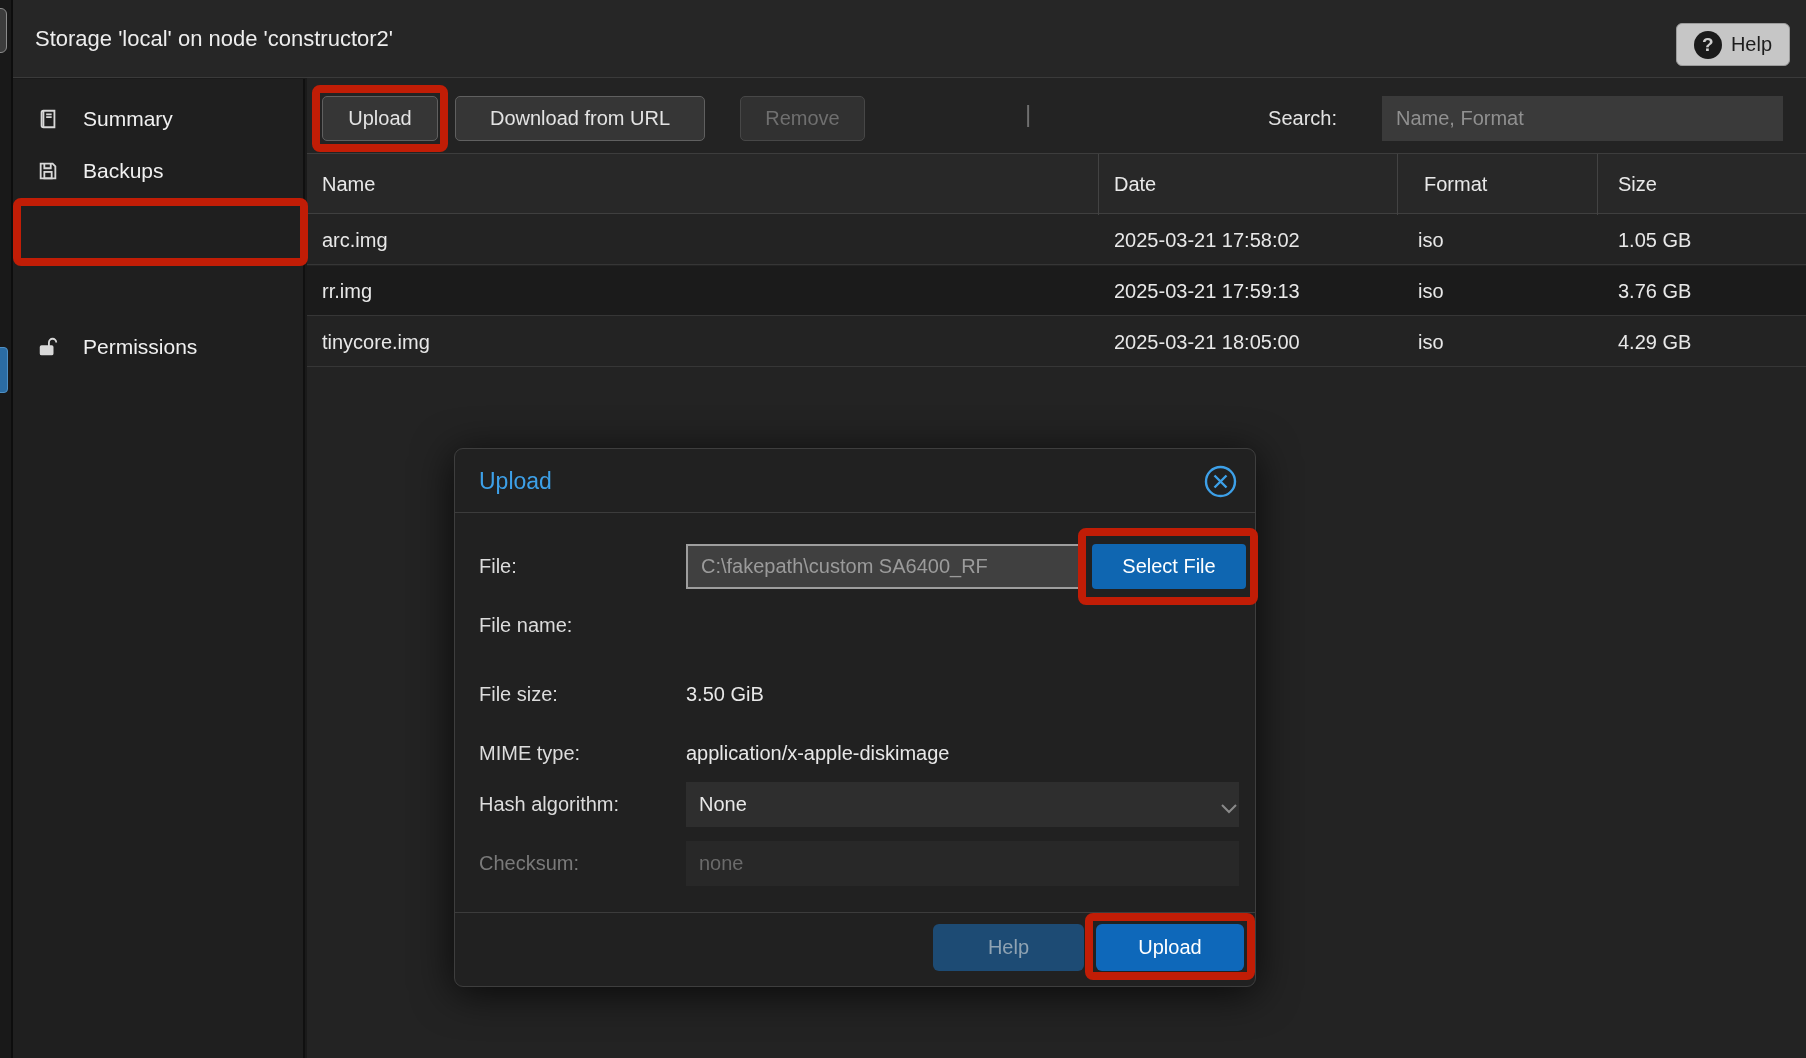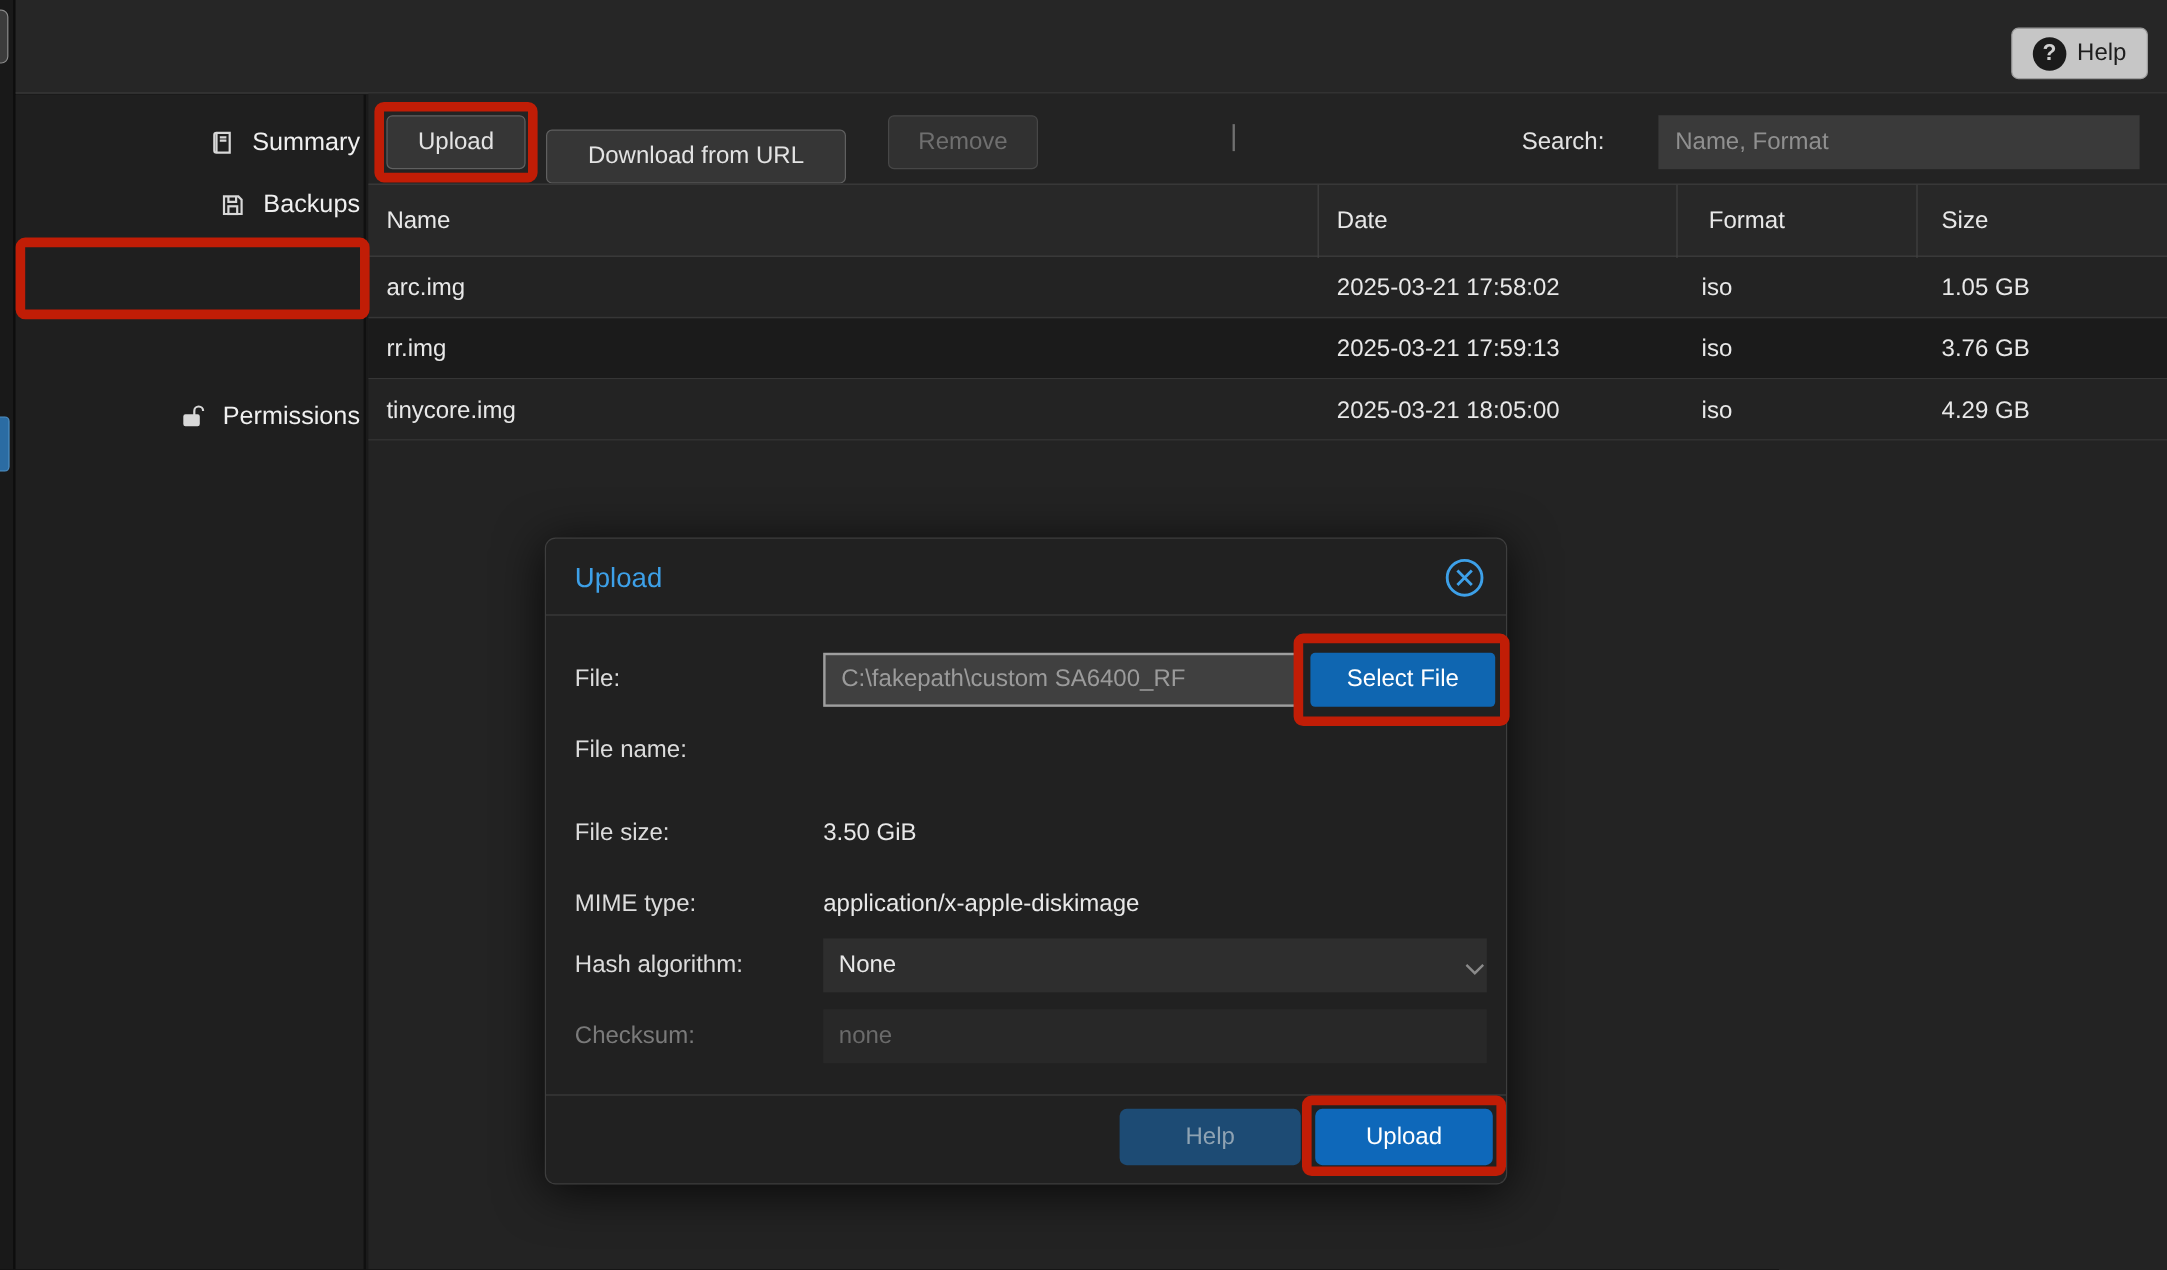--- a/index.html
+++ b/index.html
@@ -13,21 +13,21 @@
   .tree-sliver { position:absolute; left:-4px; top:347px; width:12px; height:46px; background:#2b6ca3; border:1px solid #4e8fc4; border-radius:0 4px 4px 0; }
 
   
   .topbar { position:absolute; left:13px; top:0; width:1793px; height:78px; background:#262626; border-bottom:1px solid #3a3a3a; }
   .topbar-title { position:absolute; left:22px; top:0; height:78px; line-height:78px; font-size:22px; color:#ededed; }
   .help-btn { position:absolute; left:1663px; top:23px; width:114px; height:43px; background:#c6c6c6; border:1px solid #9b9b9b; border-radius:6px; display:flex; align-items:center; justify-content:center; gap:9px; color:#1d1d1d; font-size:20px; cursor:pointer; }
   .help-q { width:28px; height:28px; border-radius:50%; background:#1b1b1b; color:#cfcfcf; font-size:19px; font-weight:bold; display:flex; align-items:center; justify-content:center; }
 
   
   .sidebar { position:absolute; left:13px; top:79px; width:292px; height:979px; background:#1f1f1f; border-right:2px solid #101010; }
-  .side-item { position:absolute; left:8px; width:279px; height:44px; display:flex; align-items:center; gap:14px; padding-left:16px; font-size:21px; color:#f0f0f0; cursor:pointer; border-radius:3px;justify-content:flex-end; }
+  .side-item { position:absolute; left:8px; width:279px; height:44px; display:flex; align-items:center; gap:24px; padding-left:16px; font-size:21px; color:#f0f0f0; cursor:pointer; border-radius:3px; }
   .side-item .icn { width:22px; height:22px; flex:0 0 22px; color:#d8d8d8; }
   .side-item.selected { background:#0f66b1; height:52px; }
 
   
   .content { position:absolute; left:307px; top:78px; width:1499px; height:980px; background:#232323; }
 
   
   .tbtn { position:absolute; height:45px; background:#363636; border:1px solid #606060; border-radius:5px; color:#e3e3e3; font-size:20px; display:flex; align-items:center; justify-content:center; cursor:pointer; }
   .tbtn.disabled { border-color:#474747; color:#6f6f6f; background:#313131; cursor:default; }
   .tool-sep { position:absolute; left:718px; top:22px; font-size:24px; color:#6f6f6f; }
@@ -70,20 +70,21 @@
 <body>
 
 <div class="stage">
 
   <div class="sliver">
     <div class="sliver-handle"></div>
     <div class="tree-sliver"></div>
   </div>
 
   <div class="topbar">
+    <div class="topbar-title">Storage 'local' on node 'constructor2'</div>
     <div class="help-btn">
       <span class="help-q">?</span>
       <span>Help</span>
     </div>
   </div>
 
   <div class="sidebar">
     <div class="side-item" style="top:18px">
       <span class="icn">
         <svg viewBox="0 0 24 24" fill="none" stroke="currentColor" stroke-width="2">
@@ -111,21 +112,21 @@
             <path d="M13 11V7a4 4 0 0 1 8 0"></path>
           </svg>
       </span>
       <span>Permissions</span>
     </div>
   </div>
 
   <div class="content">
 
     <button class="tbtn" style="left:15px; top:18px; width:116px;">Upload</button>
-    <button class="tbtn" style="left:148px; top:30px; width:250px;">Download from URL</button>
+    <button class="tbtn" style="left:148px; top:18px; width:250px;">Download from URL</button>
     <span class="tool-sep">|</span>
     <button class="tbtn disabled" style="left:433px; top:18px; width:125px;">Remove</button>
     <div class="search-label">Search:</div>
     <input class="search-input" type="text" placeholder="Name, Format" style="">
 
     <div class="thead">
       <div class="th" style="left:15px">Name</div>
       <div class="th" style="left:807px">Date</div>
       <div class="th" style="left:1117px">Format</div>
       <div class="th" style="left:1311px">Size</div>

